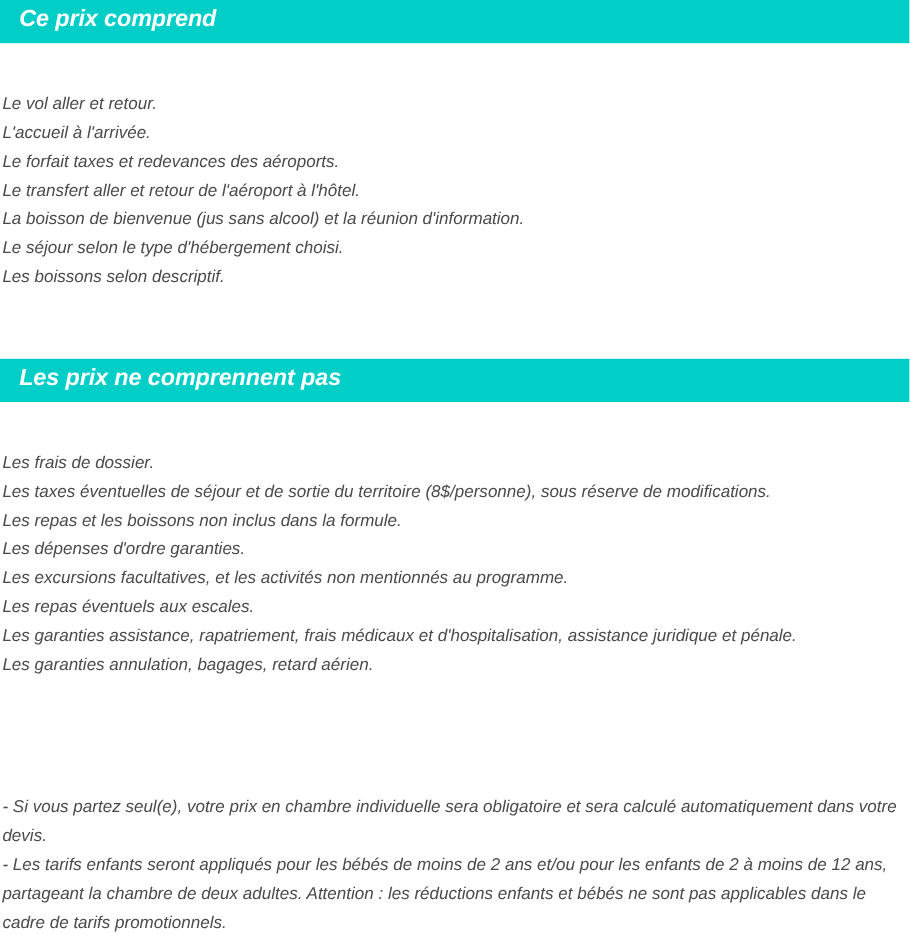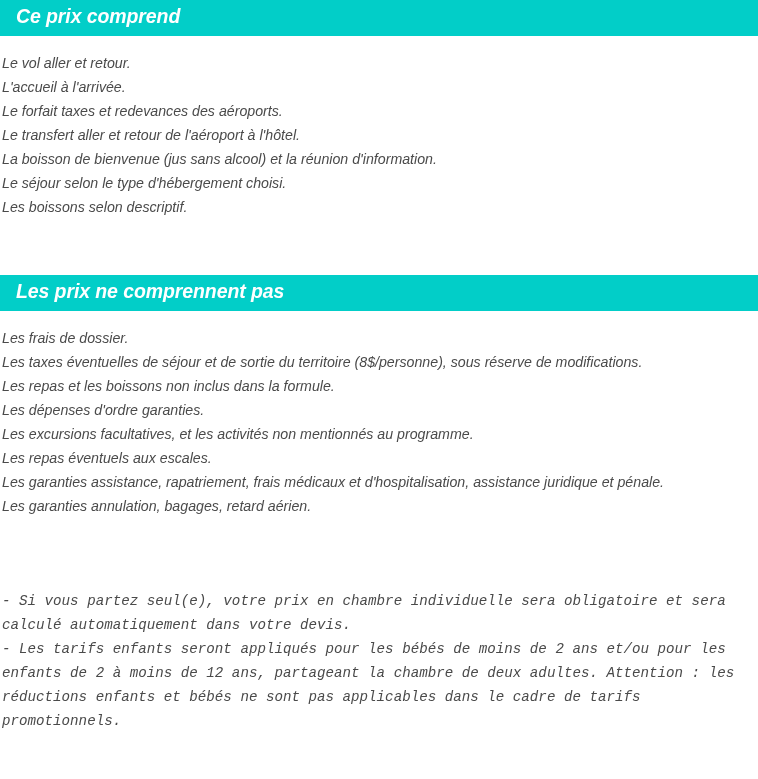--- a/index.html
+++ b/index.html
@@ -33,32 +33,33 @@
     font-family: "Liberation Sans", sans-serif;
     font-style: italic;
     font-weight: bold;
     font-size: 19.5px;
     letter-spacing: -0.1px;
     line-height: 1;
     white-space: nowrap;
   }
   .section-body {
     padding: 0 2px;
+    margin-top: 24px;
   }
   .body-line {
     color: #4a4a4a;
     font-family: "Liberation Sans", sans-serif;
     font-style: italic;
     font-size: 14.2px;
     line-height: 24px;
     white-space: nowrap;
   }
   .body-para {
     color: #4a4a4a;
-    font-family: Liberation Mono, monospace;
+    font-family: Liberation Sans, sans-serif;
     font-style: italic;
     font-size: 14.2px;
     line-height: 24px;
     width: 750px;
   }
   .spacer-included-to-excluded {
     height: 56px;
   }
   .spacer-excluded-to-notice {
     height: 57px;

